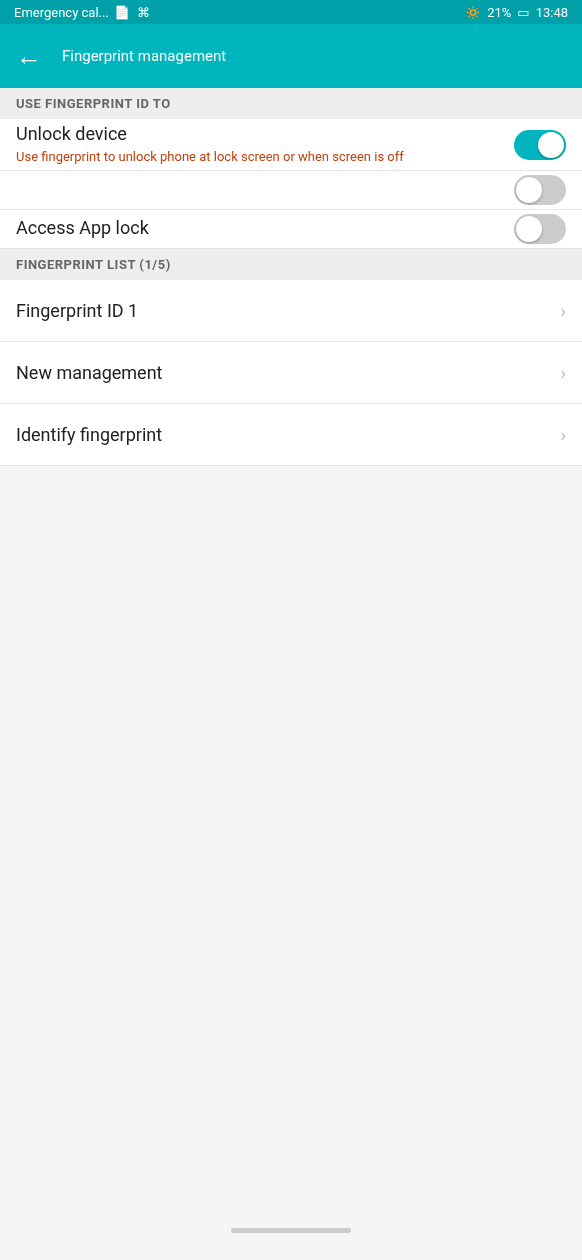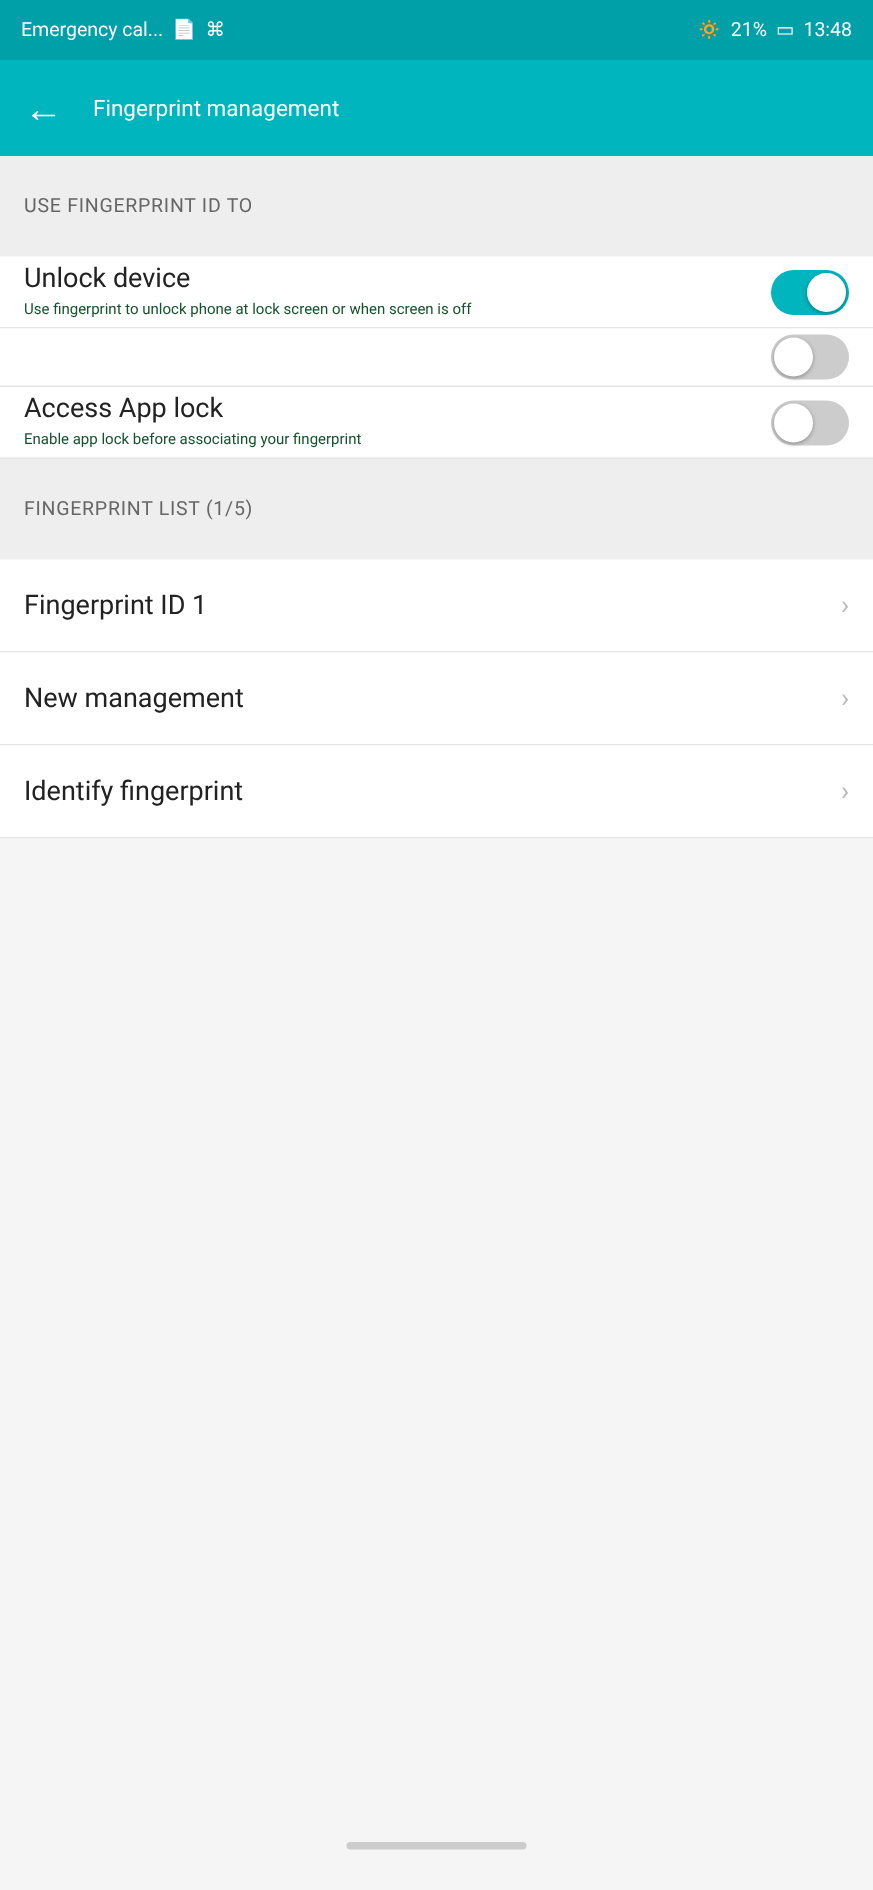--- a/index.html
+++ b/index.html
@@ -11,21 +11,21 @@
       font-family: 'Roboto', sans-serif;
       background: #f5f5f5;
       display: flex;
       flex-direction: column;
     }
 
     
     .status-bar {
       background: #00a0a8;
       color: white;
-      height: 40px;
+      height: 24px;
       display: flex;
       align-items: center;
       justify-content: space-between;
       padding: 0 14px;
       font-size: 13px;
     }
     .status-left { display: flex; align-items: center; gap: 6px; }
     .status-right { display: flex; align-items: center; gap: 6px; }
 
     
@@ -45,23 +45,23 @@
     }
     .header-title {
       font-size: 15px;
       font-weight: 400;
       color: white;
     }
 
     
     .section-header {
       background: #eeeeee;
-      padding: 26px 16px;
+      padding: 8px 16px;
       font-size: 13px;
-      font-weight: 400;
+      font-weight: 700;
       color: #666666;
       letter-spacing: 0.5px;
     }
 
     
     .setting-item {
       background: white;
       padding: 4px 16px;
       display: flex;
       align-items: center;
@@ -71,22 +71,22 @@
     .setting-item:last-child { border-bottom: none; }
 
     .setting-text { flex: 1; padding-right: 16px; }
     .setting-title {
       font-size: 18px;
       color: #222222;
       font-weight: 400;
       margin-bottom: 4px;
     }
     .setting-desc {
-      font-size: 10px;
-      color: #14532d;
+      font-size: 13px;
+      color: #c2410c;
       line-height: 1.4;
     }
 
     
     .toggle {
       width: 52px;
       height: 30px;
       border-radius: 15px;
       position: relative;
       cursor: pointer;
@@ -185,21 +185,20 @@
   <div class="setting-text">
   </div>
   <div class="toggle toggle-off">
     <div class="toggle-knob"></div>
   </div>
 </div>
 
 <div class="setting-item">
   <div class="setting-text">
     <div class="setting-title">Access App lock</div>
-    <div class="setting-desc">Enable app lock before associating your fingerprint</div>
   </div>
   <div class="toggle toggle-off">
     <div class="toggle-knob"></div>
   </div>
 </div>
 
 <div class="section-header">FINGERPRINT LIST (1/5)</div>
 
 <div class="list-item">
   <span class="list-item-label">Fingerprint ID 1</span>

